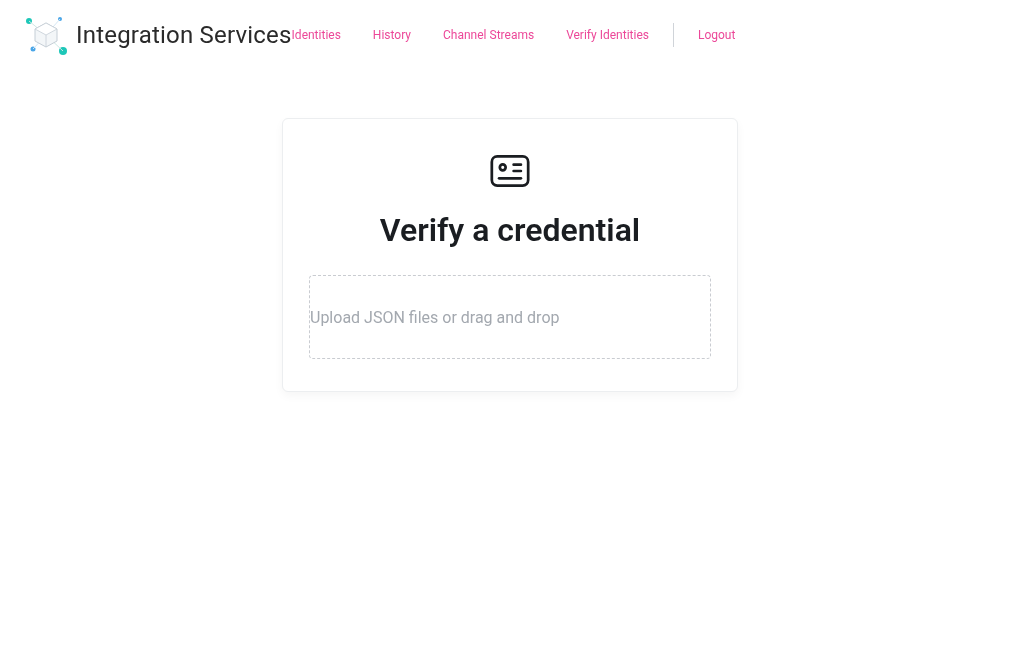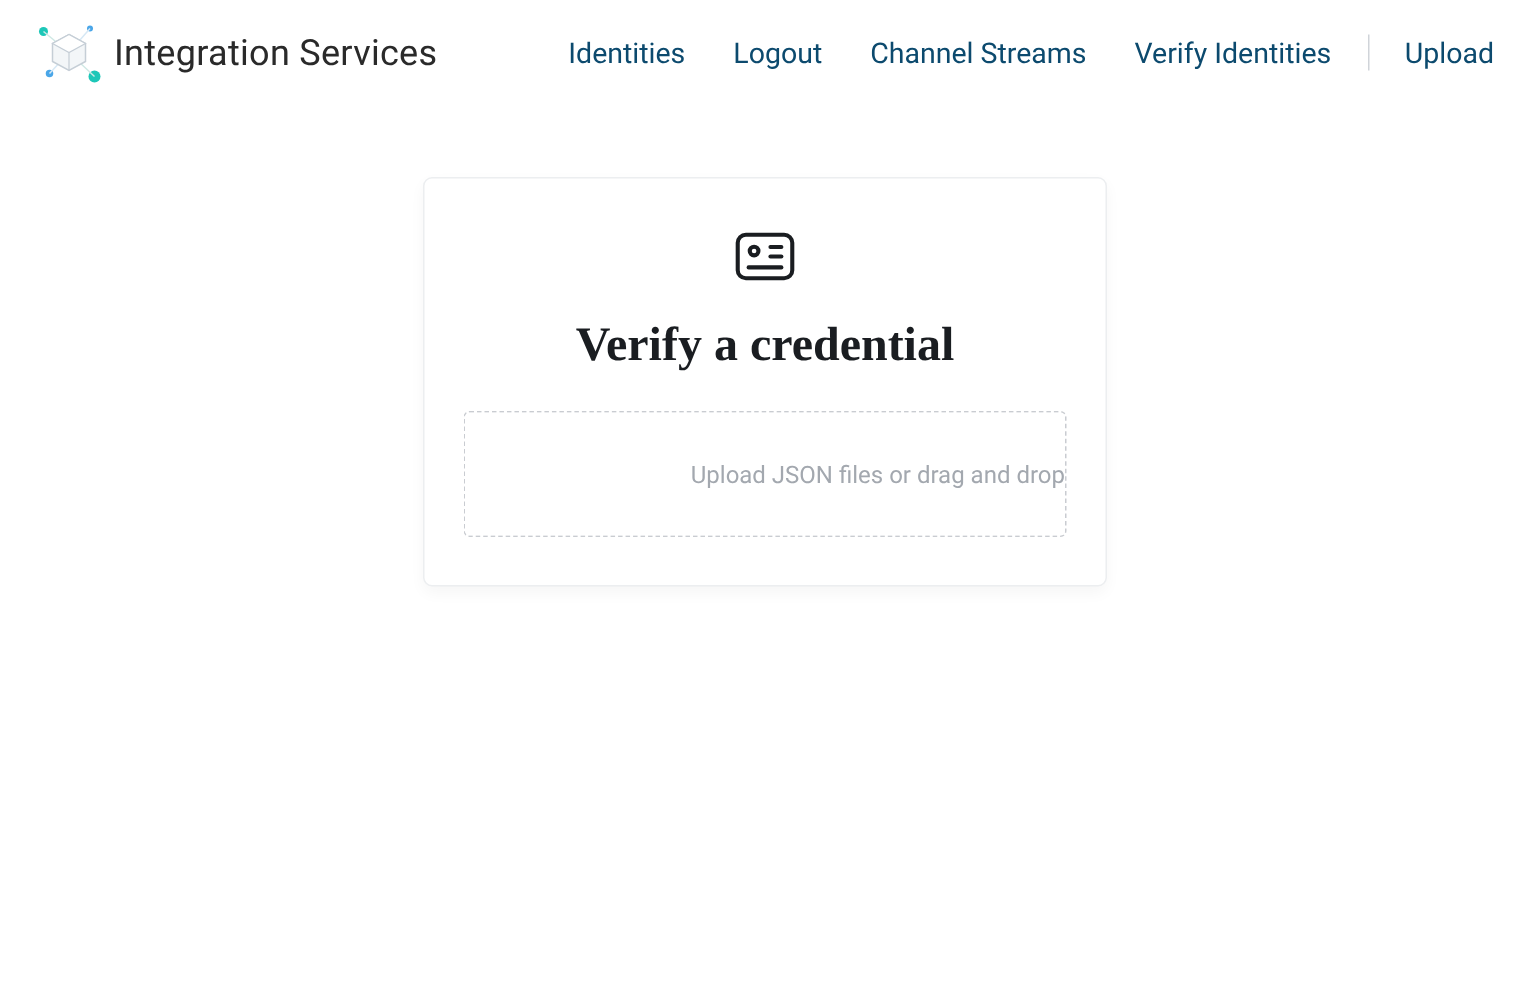--- a/index.html
+++ b/index.html
@@ -11,21 +11,20 @@
     font-family: -apple-system, BlinkMacSystemFont, "Segoe UI", Roboto, "Helvetica Neue", Arial, sans-serif;
     background: #ffffff;
     width: 1020px;
     height: 664px;
     overflow: hidden;
     color: #212529;
   }
   .header {
     display: flex;
     align-items: center;
-    justify-content: space-between;
     padding: 12px 24px;
     height: 70px;
   }
   .brand {
     display: flex;
     align-items: center;
     gap: 8px;
   }
   .brand-logo {
     width: 44px;
@@ -38,22 +37,22 @@
     font-weight: 400;
     color: #2a2a2a;
     letter-spacing: 0.2px;
   }
   .nav {
     display: flex;
     align-items: center;
     gap: 32px;
   }
   .nav-link {
-    font-size: 19px;
-    color: #0c4a6e;
+    font-size: 12px;
+    color: #ec4899;
     text-decoration: none;
     cursor: pointer;
   }
   .nav-divider {
     width: 1px;
     height: 24px;
     background: #d0d4d9;
     margin: 0 -8px;
   }
   .main {
@@ -80,30 +79,29 @@
     display:flex;
     align-items:center;
     justify-content:center;
   }
   .card-title {
     font-size: 32px;
     font-weight: 600;
     color: #1a1d21;
     margin-bottom: 26px;
     text-align: center;
-    font-family: Liberation Serif, serif;
   }
   .dropzone {
     width: 100%;
     border: 1px dashed #c9ccd1;
     border-radius: 4px;
     height: 84px;
     display: flex;
     align-items: center;
-    justify-content: flex-end;
+    justify-content: flex-start;
     cursor: pointer;
   }
   .dropzone-text {
     font-size: 16px;
     color: #a3a8af;
   }
 </style>
 </head>
 <body>
 
@@ -121,25 +119,25 @@
         <line x1="36" y1="6" x2="22" y2="22" stroke="#d6e8f5" stroke-width="1"></line>
         <polygon points="22,10 33,16 33,28 22,34 11,28 11,16" fill="#f3f6f8" stroke="#c5ced6" stroke-width="1"></polygon>
         <polygon points="22,10 33,16 22,22 11,16" fill="#ffffff" stroke="#c5ced6" stroke-width="0.8"></polygon>
         <line x1="22" y1="22" x2="22" y2="34" stroke="#c5ced6" stroke-width="0.8"></line>
       </svg>
     </div>
     <span class="brand-title">Integration Services</span>
   </div>
   <nav class="nav">
     <a class="nav-link">Identities</a>
-    <a class="nav-link">Logout</a>
+    <a class="nav-link">History</a>
     <a class="nav-link">Channel Streams</a>
     <a class="nav-link">Verify Identities</a>
     <div class="nav-divider"></div>
-    <a class="nav-link">Upload</a>
+    <a class="nav-link">Logout</a>
   </nav>
 </header>
 
 <main class="main">
   <div class="card">
     <div class="card-icon">
       <svg viewBox="0 0 44 40" width="44" height="40">
         <rect x="2" y="4" width="40" height="32" rx="6" ry="6" fill="none" stroke="#1a1d21" stroke-width="3"></rect>
         <circle cx="14" cy="16" r="3.2" fill="none" stroke="#1a1d21" stroke-width="3"></circle>
         <line x1="26" y1="13" x2="34" y2="13" stroke="#1a1d21" stroke-width="3" stroke-linecap="round"></line>

